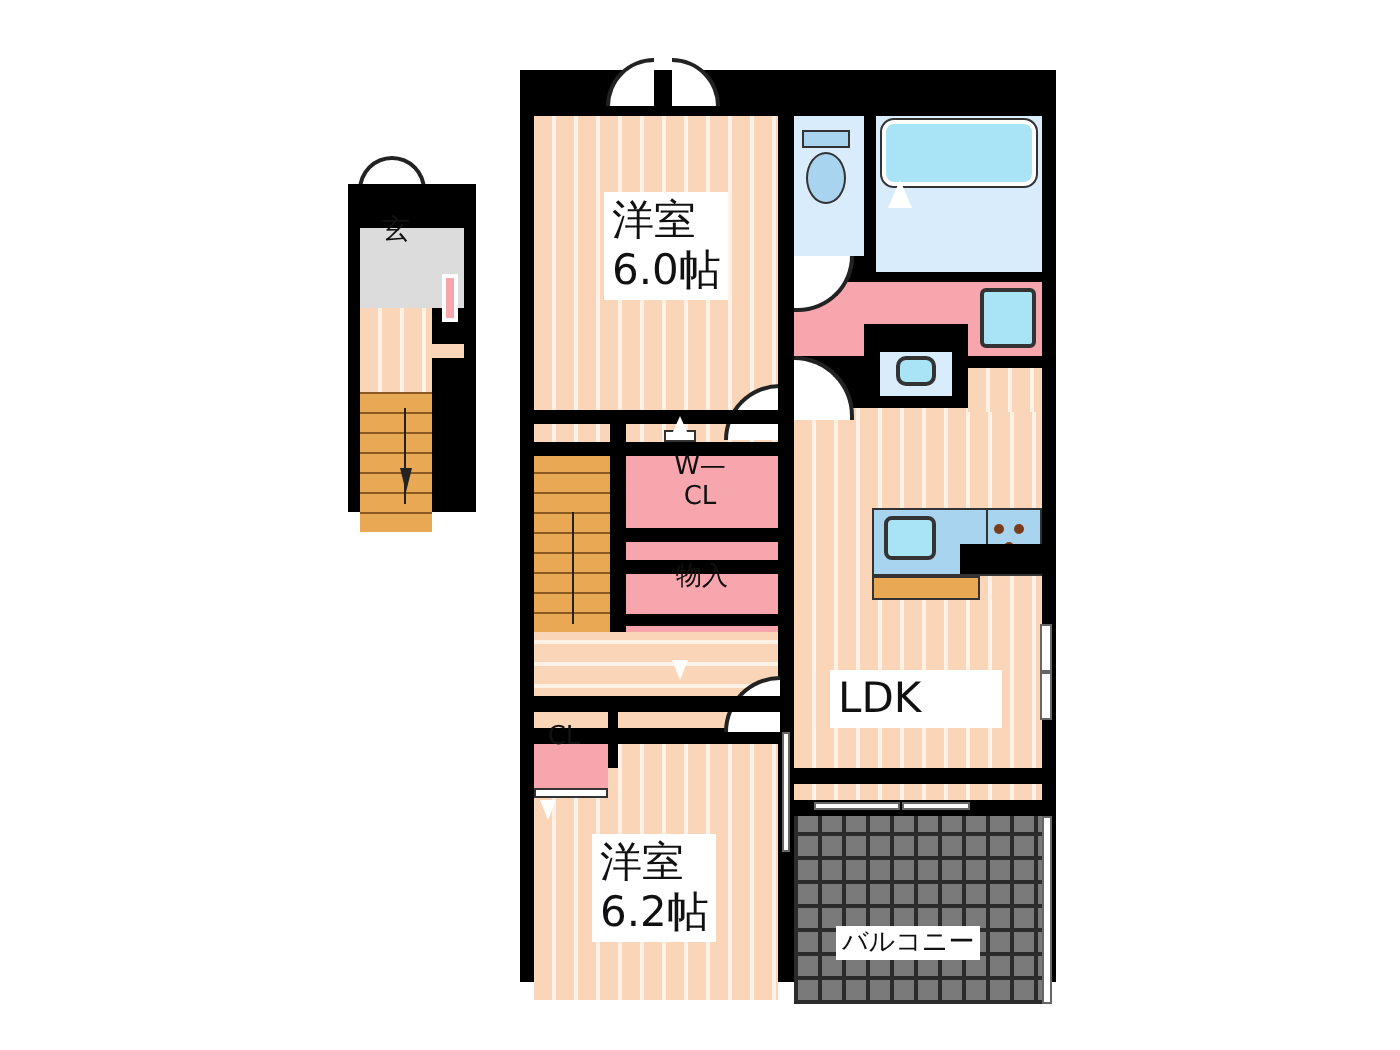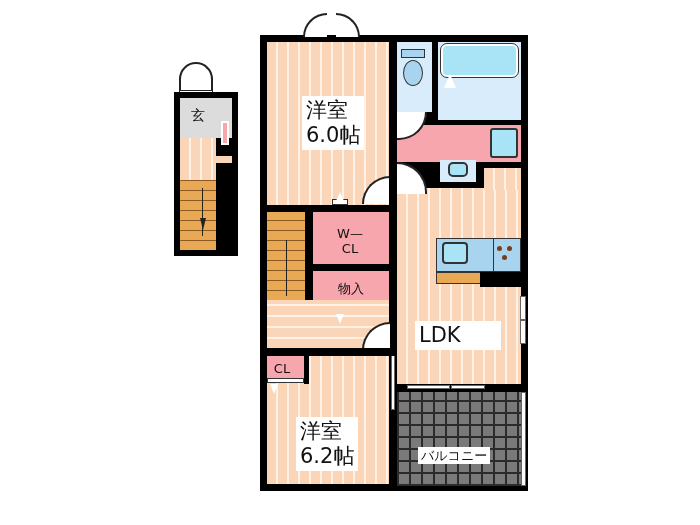--- a/index.html
+++ b/index.html
@@ -1,18 +1,18 @@
 <!DOCTYPE html>
 <html><head>
 <meta charset="utf-8">
 <style>
   * { box-sizing: border-box; margin: 0; padding: 0; }
   html, body { width: 700px; height: 525px; background: #ffffff; overflow: hidden; }
   body { position: relative; font-family: "DejaVu Sans", sans-serif; }
-  .abs { position: absolute; }
+  .abs { position: absolute; margin-top: 16px; }
   .wall { position: absolute; background: #000; }
   .wood { background: repeating-linear-gradient(90deg, #fbd5b8 0px, #fbd5b8 9px, #fff1e6 9px, #fff1e6 11px); }
   .woodh { background: repeating-linear-gradient(0deg, #fbd5b8 0px, #fbd5b8 9px, #fff1e6 9px, #fff1e6 11px); }
   .stairs { background: repeating-linear-gradient(0deg, #e9a954 0px, #e9a954 9px, #8a5a22 9px, #8a5a22 10px); }
   .pink { background: #f7a6ad; }
   .bluewet { background: #d8ecfb; }
   .grey { background: #dcdcdc; }
   .balcony { background:
       repeating-linear-gradient(90deg, #2b2b2b 0 2px, transparent 2px 12px),
       repeating-linear-gradient(0deg, #2b2b2b 0 2px, #7a7a7a 2px 12px); }
@@ -90,21 +90,21 @@
 <div class="abs" style="left:442px;top:242px;width:26px;height:22px;background:#a8e4f5;border:2px solid #333;border-radius:4px;"></div>
 <div class="abs" style="left:493px;top:239px;width:1px;height:32px;background:#333;"></div>
 <div class="abs" style="left:497px;top:246px;width:5px;height:5px;border-radius:50%;background:#7a3d1a;"></div>
 <div class="abs" style="left:507px;top:246px;width:5px;height:5px;border-radius:50%;background:#7a3d1a;"></div>
 <div class="abs" style="left:502px;top:255px;width:5px;height:5px;border-radius:50%;background:#7a3d1a;"></div>
 <div class="abs" style="left:436px;top:272px;width:54px;height:12px;background:#e9a954;border:1px solid #333;"></div>
 <div class="wall" style="left:480px;top:272px;width:41px;height:15px;"></div>
 
 <div class="abs" style="left:520px;top:296px;width:6px;height:24px;background:#fff;border:1px solid #666;"></div>
 <div class="abs" style="left:520px;top:320px;width:6px;height:24px;background:#fff;border:1px solid #666;"></div>
-<div class="label" style="left:415px;top:321px;width:86px;">
+<div class="label" style="left:415px;top:335px;width:86px;">
   <div>LDK</div>
 </div>
 
 <div class="wall" style="left:389px;top:200px;width:8px;height:291px;"></div>
 <div class="abs" style="left:391px;top:350px;width:4px;height:60px;background:#fff;border:1px solid #666;"></div>
 
 <div class="wall" style="left:260px;top:205px;width:137px;height:7px;"></div>
 <div class="abs" style="left:332px;top:199px;width:16px;height:6px;background:#fff;border:1px solid #333;"></div>
 <div class="abs" style="left:336px;top:192px;width:0;height:0;border-left:4px solid transparent;border-right:4px solid transparent;border-bottom:9px solid #fff;"></div>
 

